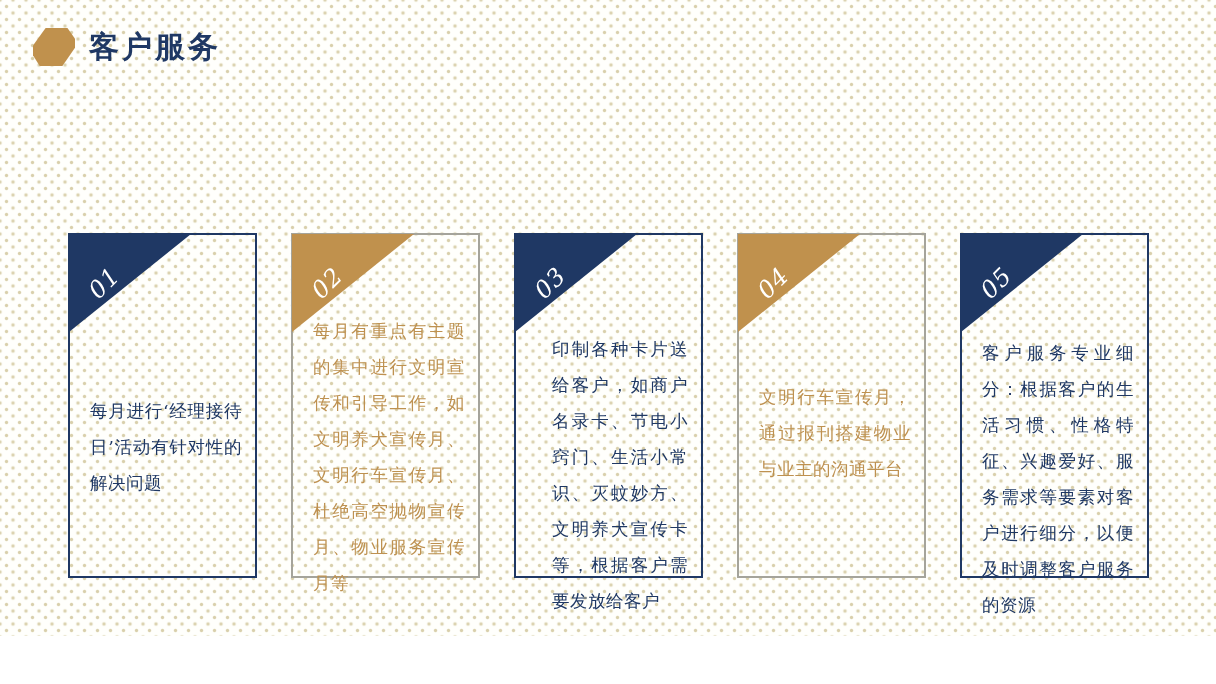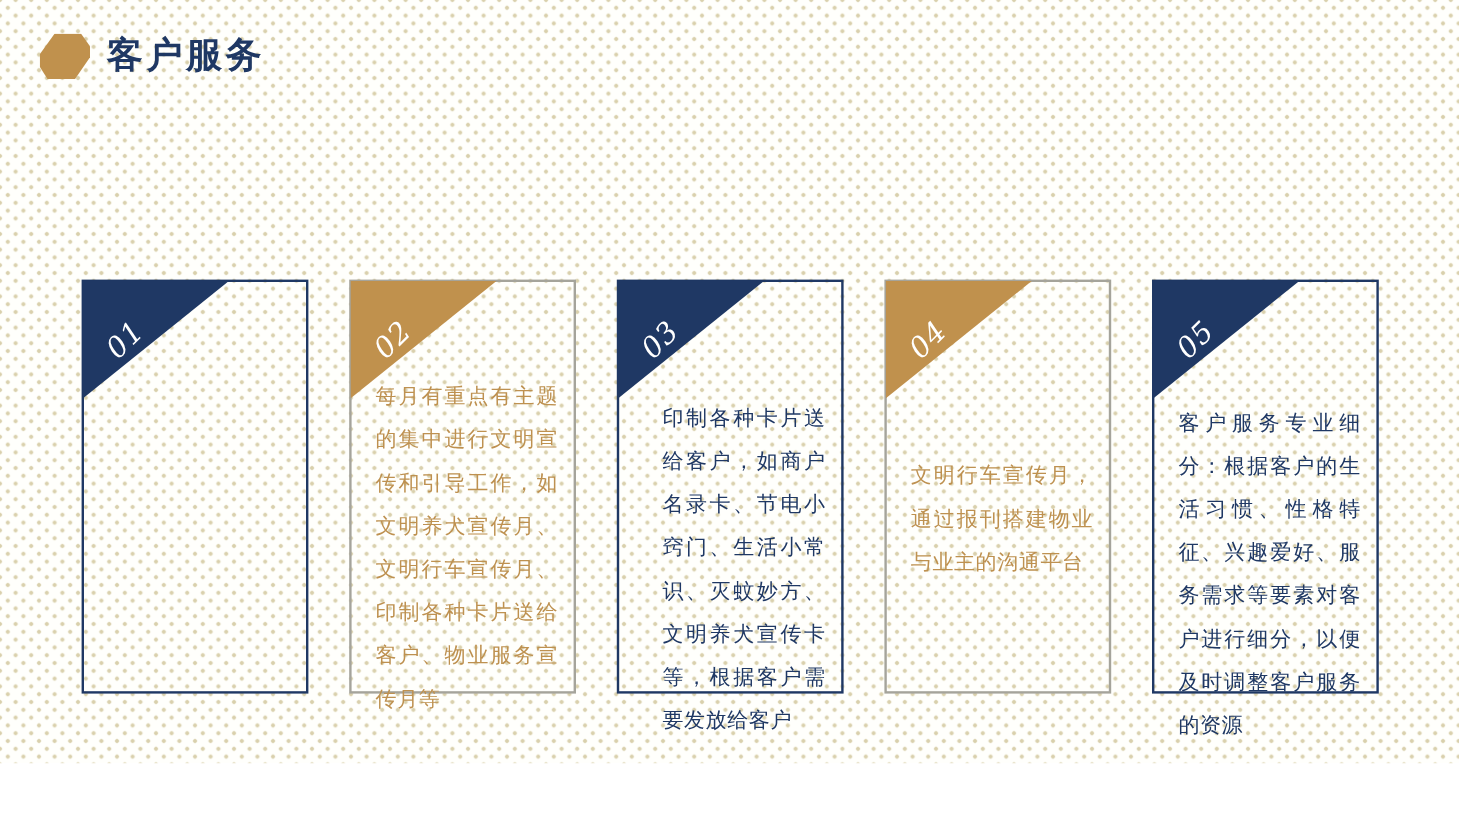--- a/index.html
+++ b/index.html
@@ -78,26 +78,27 @@
     <div class="gold-shape"></div>
     <div class="page-title">客户服务</div>
   </div>
 
 
   <div class="cards">
 
     <div class="card blue c1">
       <div class="corner-triangle"></div>
       <span class="card-number">01</span>
+      <div class="card-text">每月进行‘经理接待日’活动有针对性的解决问题</div>
     </div>
 
     <div class="card gold c2">
       <div class="corner-triangle"></div>
       <span class="card-number">02</span>
-      <div class="card-text">每月有重点有主题的集中进行文明宣传和引导工作，如文明养犬宣传月、文明行车宣传月、印制各种卡片送给客户、物业服务宣传月等</div>
+      <div class="card-text">每月有重点有主题的集中进行文明宣传和引导工作，如文明养犬宣传月、文明行车宣传月、杜绝高空抛物宣传月、物业服务宣传月等</div>
     </div>
 
     <div class="card blue c3">
       <div class="corner-triangle"></div>
       <span class="card-number">03</span>
       <div class="card-text">印制各种卡片送给客户，如商户名录卡、节电小窍门、生活小常识、灭蚊妙方、文明养犬宣传卡等，根据客户需要发放给客户</div>
     </div>
 
     <div class="card gold c4">
       <div class="corner-triangle"></div>

